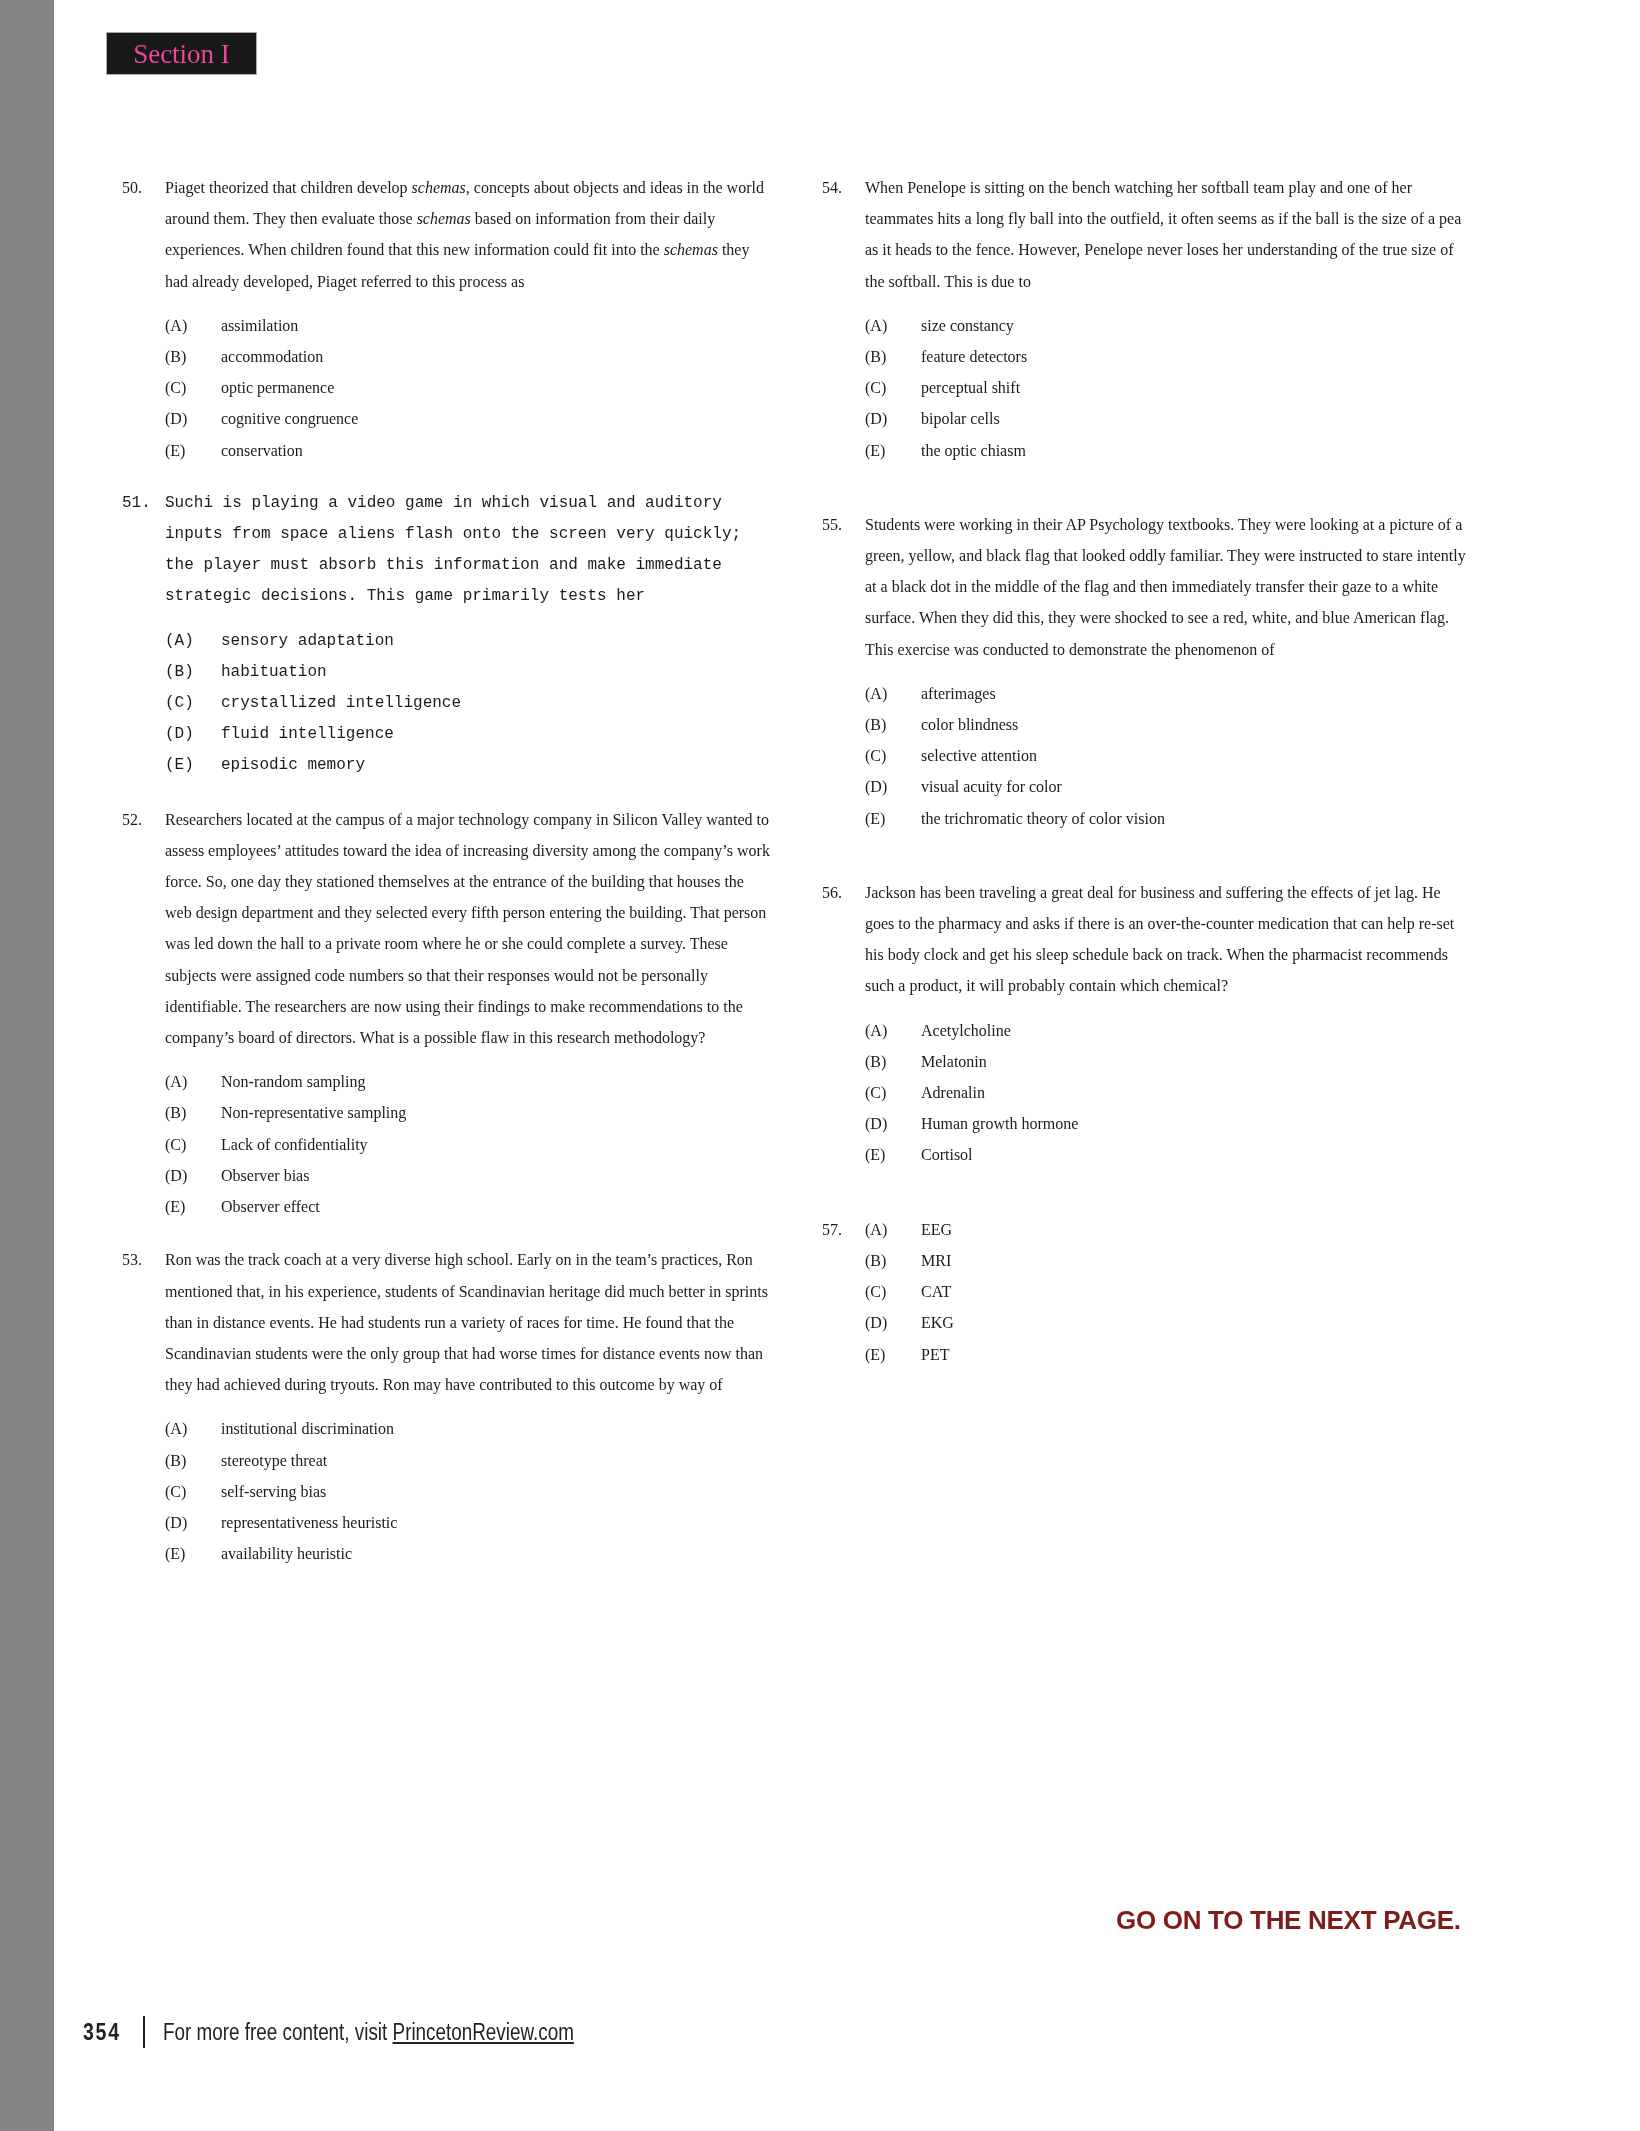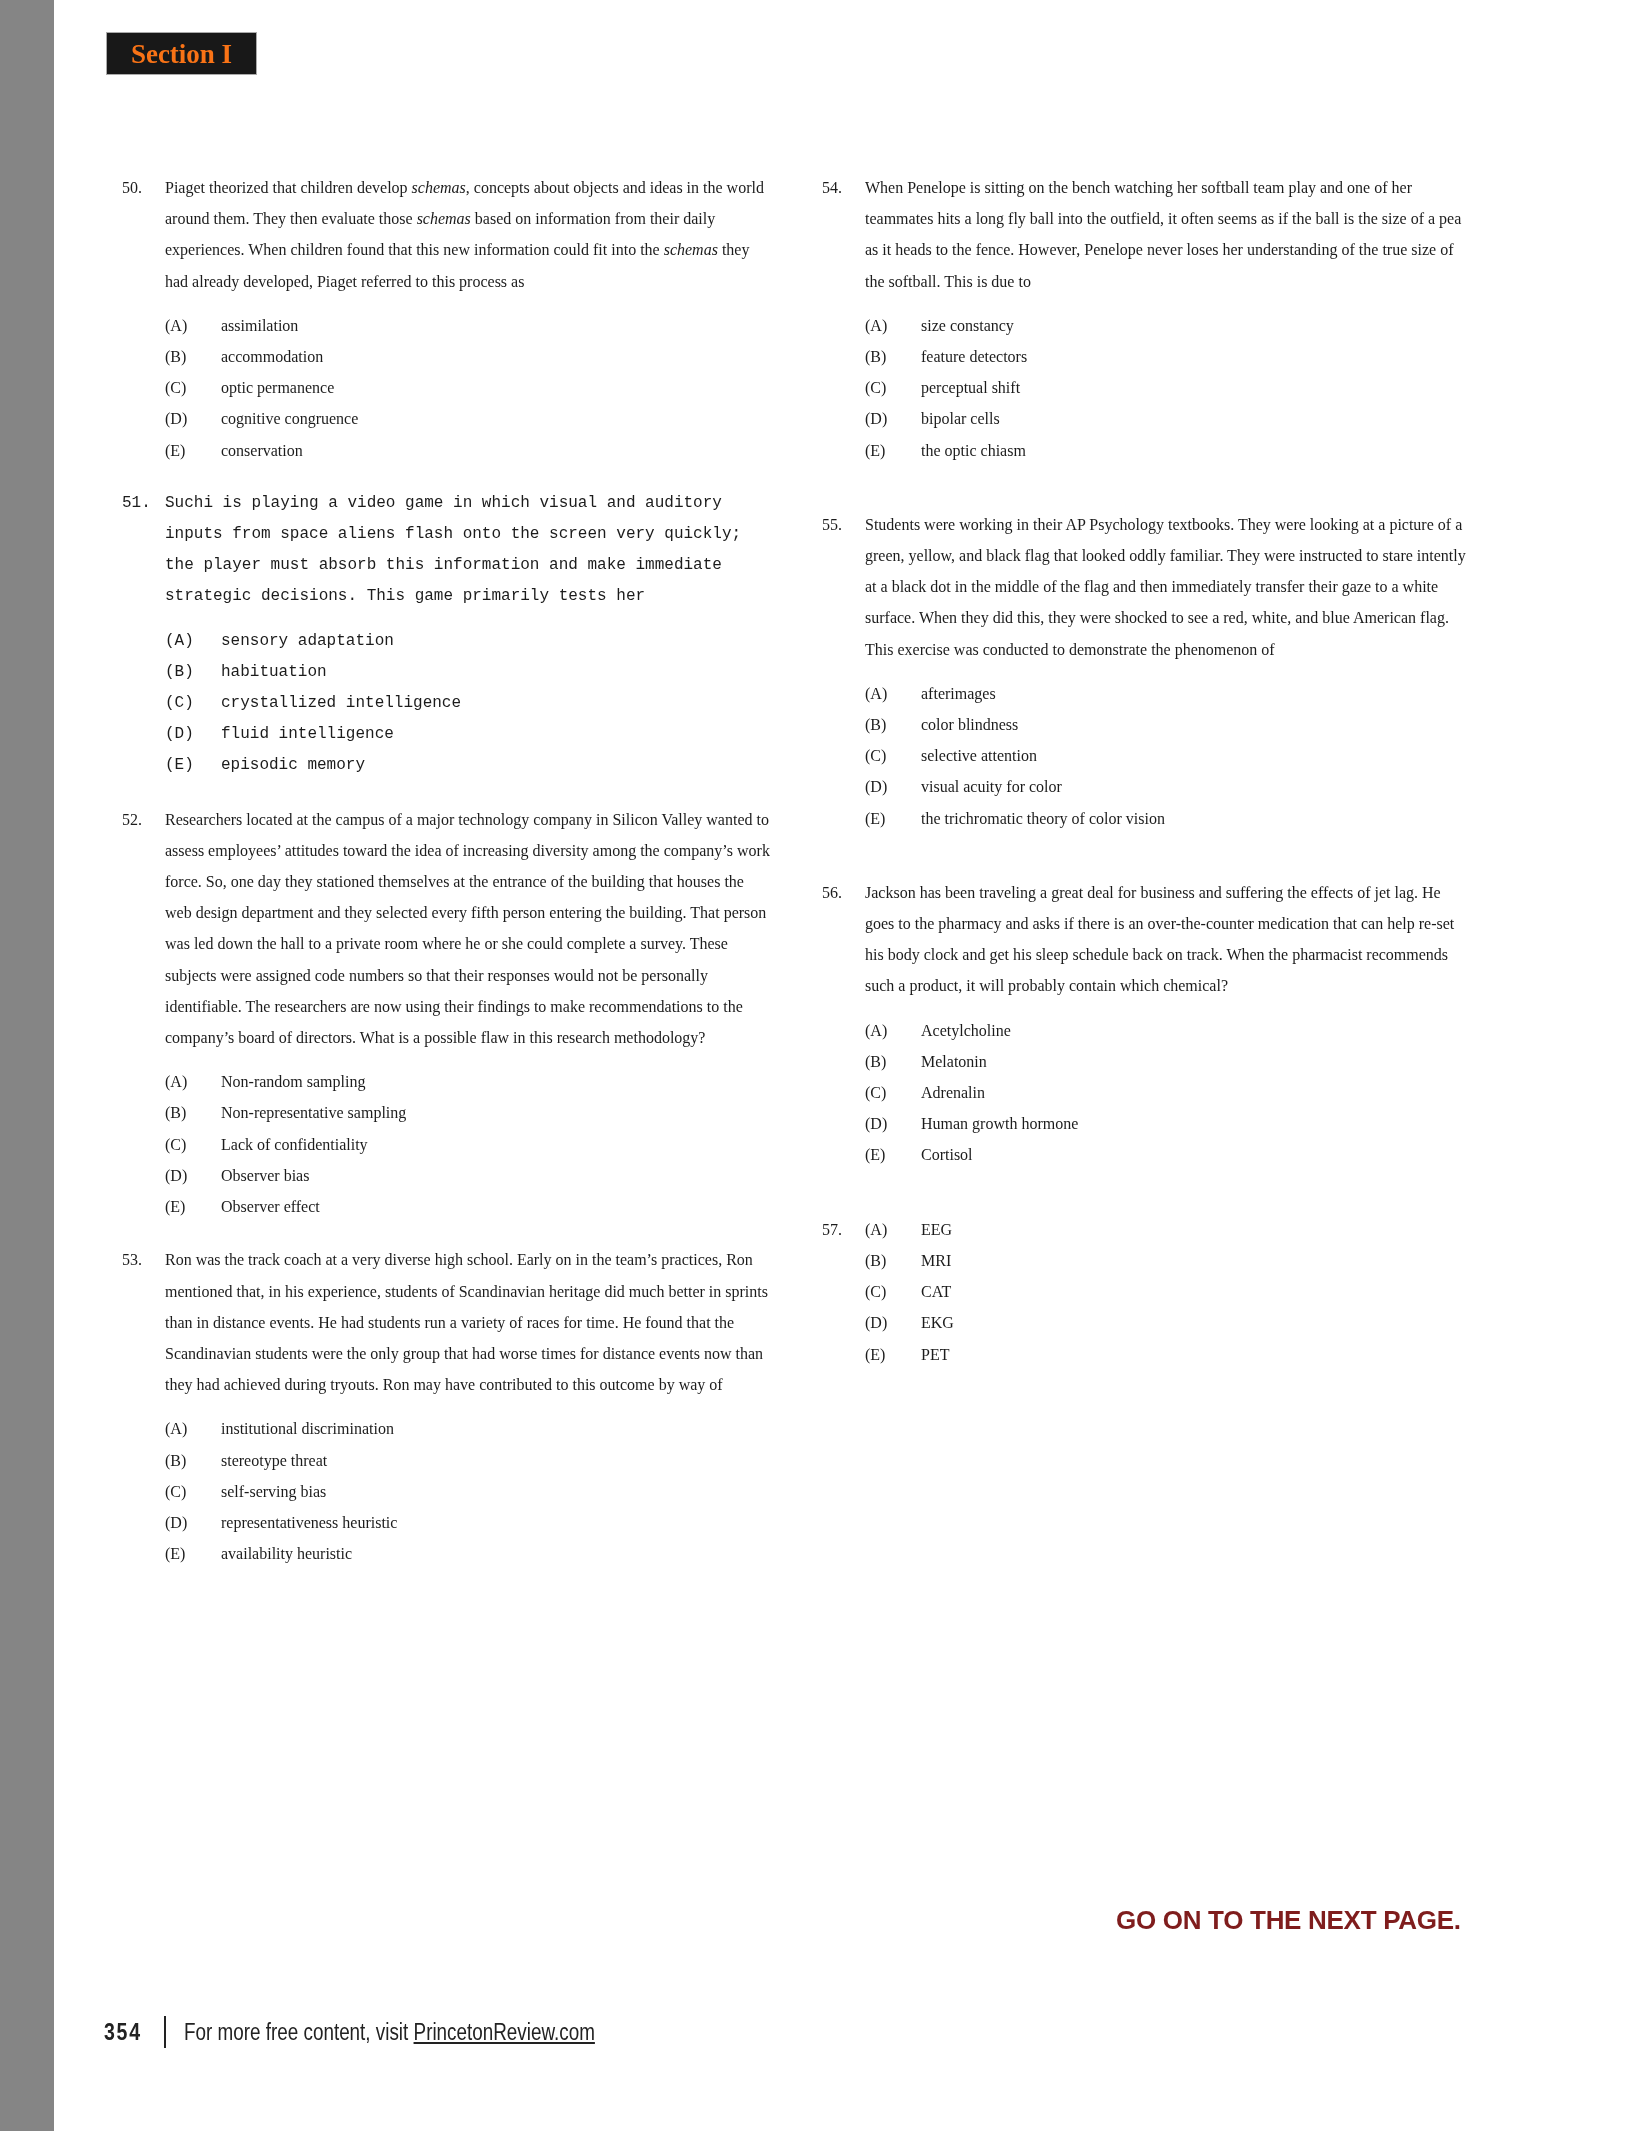--- a/index.html
+++ b/index.html
@@ -1,34 +1,34 @@
 <!DOCTYPE html>
 <html><head>
 <meta charset="utf-8">
 <style>
   html, body { margin:0; padding:0; }
   body { width:1640px; height:2131px; background:#ffffff; position:relative; overflow:hidden;
          font-family:"Liberation Serif","DejaVu Serif",serif; color:#1c1c1c; }
   .gutter { position:absolute; left:0; top:0; width:54px; height:2131px; background:#858585; }
   .section-tag { position:absolute; left:106px; top:32px; width:151px; height:43px; background:#181818;
-                 color:#f97316; font-weight:bold; font-size:27px; line-height:43px; text-align:center;
+                 color:#ec4899; font-weight:normal; font-size:27px; line-height:43px; text-align:center;
                  box-sizing:border-box; border:1px solid #aaa; }
   .col { position:absolute; width:650px; }
   .col.left { left:122px; top:172px; }
   .col.right { left:822px; top:172px; }
   .q { position:relative; padding-left:43px; font-size:16px; line-height:31.2px; }
   .q .num { position:absolute; left:0; top:0; }
   .q .stem { margin:0; }
   .q .stem i { font-style:italic; }
   .opts { margin:13px 0 0 0; padding:0; list-style:none; }
   .opts li { position:relative; padding-left:56px; }
   .opts li .lt { position:absolute; left:0; }
   .go-next { position:absolute; left:1116px; top:1905px; font-family:"Liberation Sans","DejaVu Sans",sans-serif;
              font-weight:bold; font-size:26px; letter-spacing:-0.3px; color:#7f1d1d; }
-  .footer { position:absolute; left:104px; top:2016px; font-family:"Liberation Sans","DejaVu Sans",sans-serif;
+  .footer { position:absolute; left:83px; top:2016px; font-family:"Liberation Sans","DejaVu Sans",sans-serif;
             font-size:23px; color:#222; display:flex; align-items:center; }
   .footer .pg { font-weight:bold; letter-spacing:2px; transform:scaleX(0.85); transform-origin:left; display:inline-block; width:52px; }
   .footer .sep { width:2px; height:32px; background:#222; margin:0 18px 0 8px; }
   .footer .txt { transform:scaleX(0.82); transform-origin:left; display:inline-block; white-space:nowrap; }
   .footer a { color:#222; text-decoration:underline; }
 </style>
 </head>
 <body>
 
 <div class="gutter"></div>

